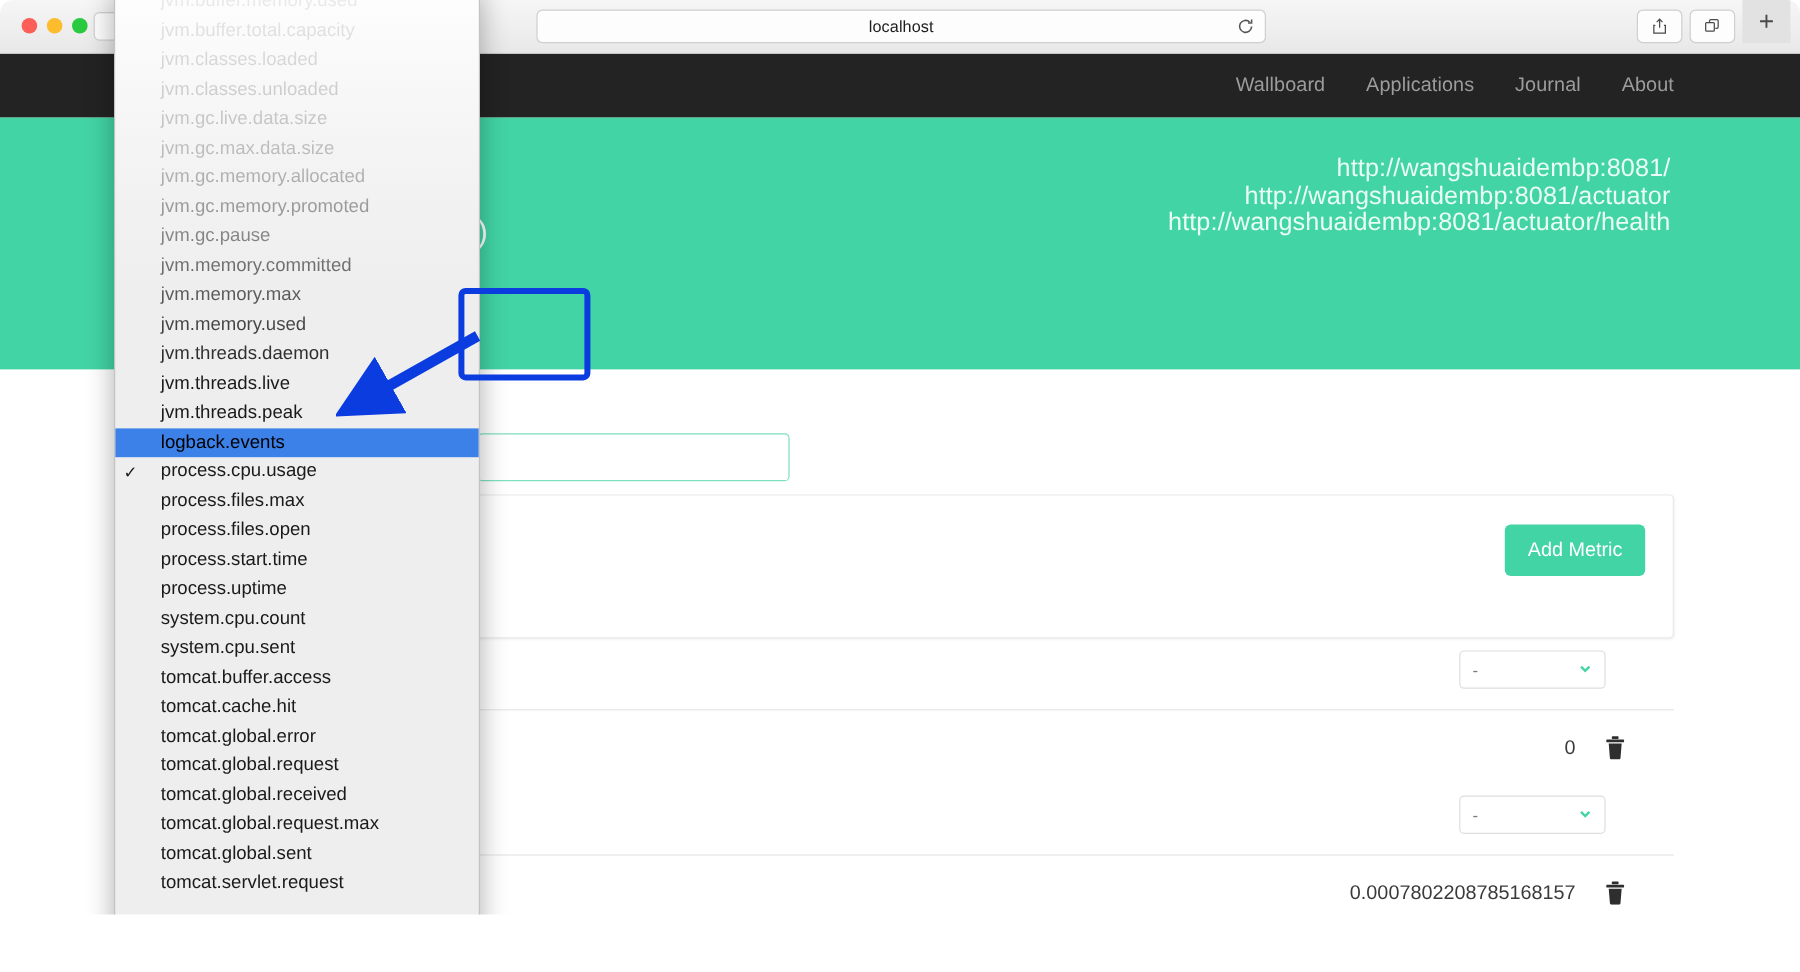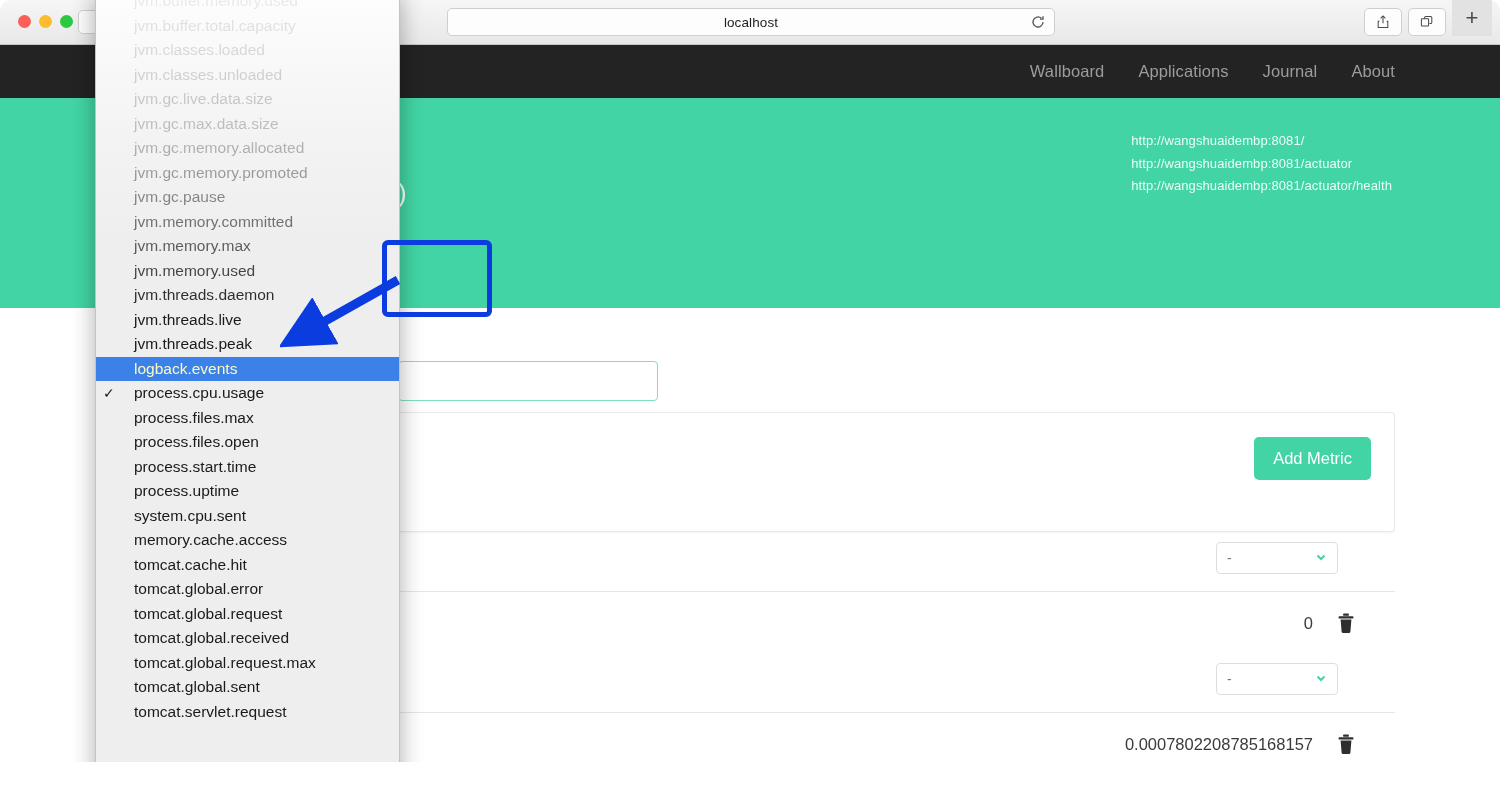--- a/index.html
+++ b/index.html
@@ -71,21 +71,21 @@
     background: #42d4a4;
   }
   .hero .app-title {
     position: absolute; left: 0px; top: 80px;
     color: #ffffff; font-size: 26px; letter-spacing: .2px;
   }
   .hero .urls {
     position: absolute; right: 108px; top: 32px;
     text-align: left; line-height: 22.5px;
   }
-  .hero .urls div { color: #eafdf5; font-size: 13px; letter-spacing: .1px; }
+  .hero .urls div { color: #eafdf5; font-size: 21px; letter-spacing: .1px; text-align: right; }
 
   
   .tabs {
     position: absolute; left: 0; top: 264px; width: 1500px; height: 44px;
     display: flex; align-items: flex-end;
   }
   .tab {
     height: 44px; display: flex; align-items: center;
     padding: 0 22px; font-size: 16.5px; color: #eafdf5; letter-spacing: .1px;
     white-space: nowrap;
@@ -165,21 +165,21 @@
     position: absolute; left: 0; top: 0; width: 100%; height: 330px;
     background: linear-gradient(to bottom, rgba(255,255,255,.92) 0%, rgba(245,245,245,.72) 45%, rgba(238,238,238,.30) 78%, rgba(238,238,238,0) 100%);
     pointer-events: none;
   }
   .menu-list { position: relative; }
   .menu-item {
     height: 24.5px; line-height: 24.5px;
     padding-left: 38px; font-size: 15.5px; color: #1a1a1a;
     white-space: nowrap; position: relative;
   }
-  .menu-item.selected { background: #3b81e8; color: #fef9c3; }
+  .menu-item.selected { background: #3b81e8; color: #000000; }
   .menu-item .check {
     position: absolute; left: 7px; top: 0; font-size: 14px; color: #1a1a1a;
   }
 
   
   .anno-box {
     position: absolute; left: 382px; top: 240px;
     width: 110px; height: 77px;
     border: 5px solid #0a3ce0; border-radius: 6px;
     z-index: 60; pointer-events: none;
@@ -332,22 +332,23 @@
         <div class="menu-item"><span>jvm.memory.used</span></div>
         <div class="menu-item"><span>jvm.threads.daemon</span></div>
         <div class="menu-item"><span>jvm.threads.live</span></div>
         <div class="menu-item"><span>jvm.threads.peak</span></div>
         <div class="menu-item selected"><span>logback.events</span></div>
         <div class="menu-item"><span class="check">✓</span><span>process.cpu.usage</span></div>
         <div class="menu-item"><span>process.files.max</span></div>
         <div class="menu-item"><span>process.files.open</span></div>
         <div class="menu-item"><span>process.start.time</span></div>
         <div class="menu-item"><span>process.uptime</span></div>
+        <div class="menu-item"><span>system.cpu.count</span></div>
         <div class="menu-item"><span>system.cpu.sent</span></div>
-        <div class="menu-item"><span>memory.cache.access</span></div>
+        <div class="menu-item"><span>tomcat.buffer.access</span></div>
         <div class="menu-item"><span>tomcat.cache.hit</span></div>
         <div class="menu-item"><span>tomcat.global.error</span></div>
         <div class="menu-item"><span>tomcat.global.request</span></div>
         <div class="menu-item"><span>tomcat.global.received</span></div>
         <div class="menu-item"><span>tomcat.global.request.max</span></div>
         <div class="menu-item"><span>tomcat.global.sent</span></div>
         <div class="menu-item"><span>tomcat.servlet.request</span></div>
       </div>
     <div class="menu-fade"></div>
   </div>

